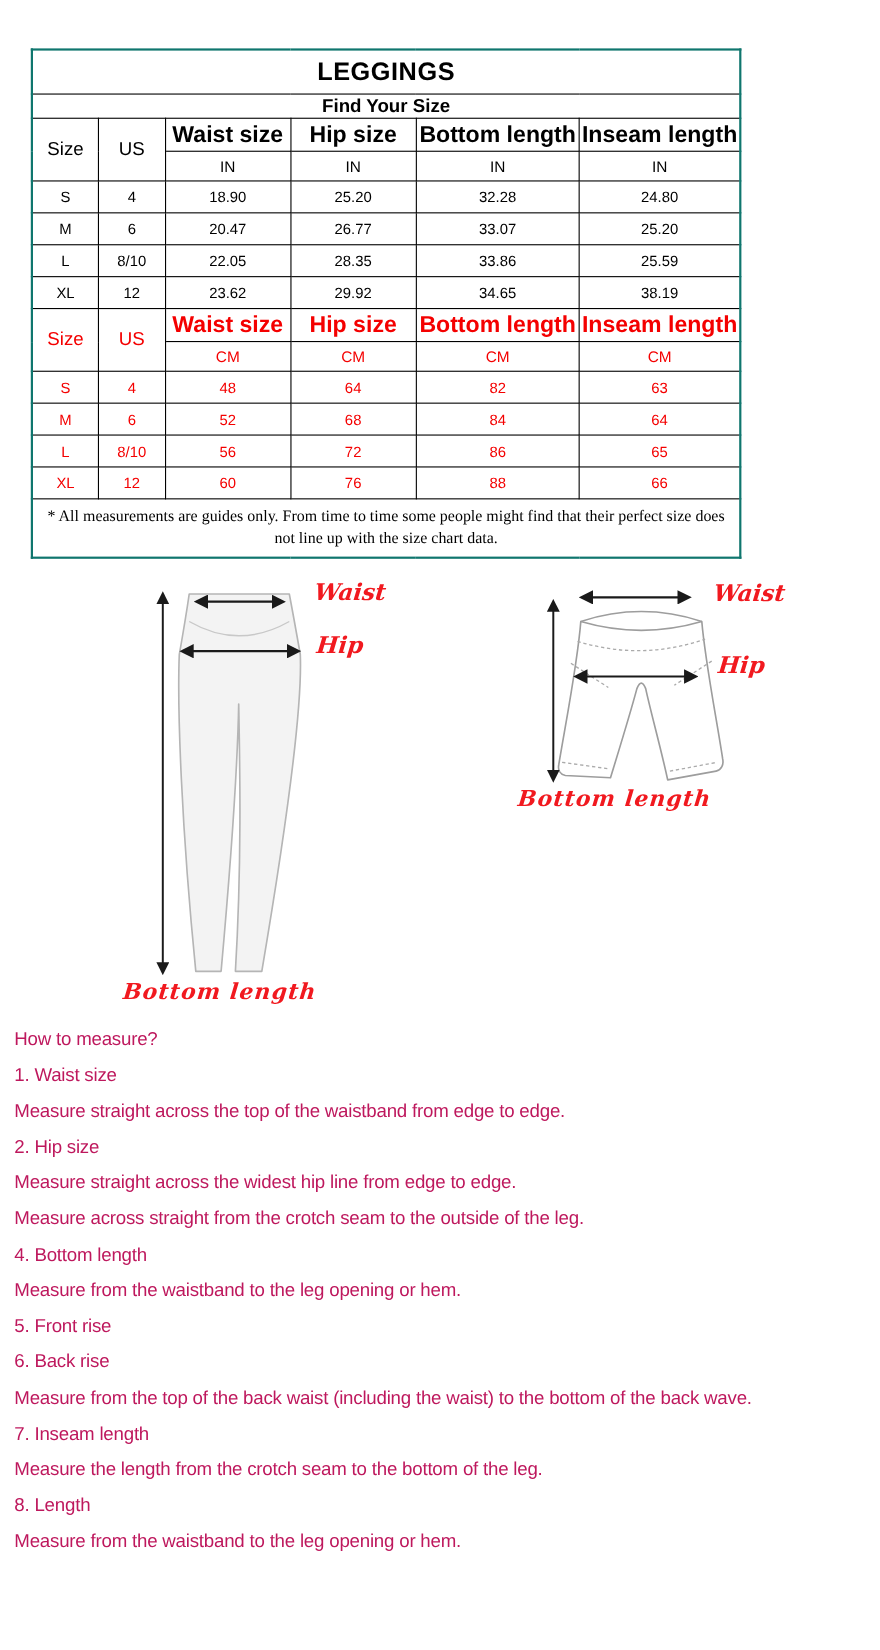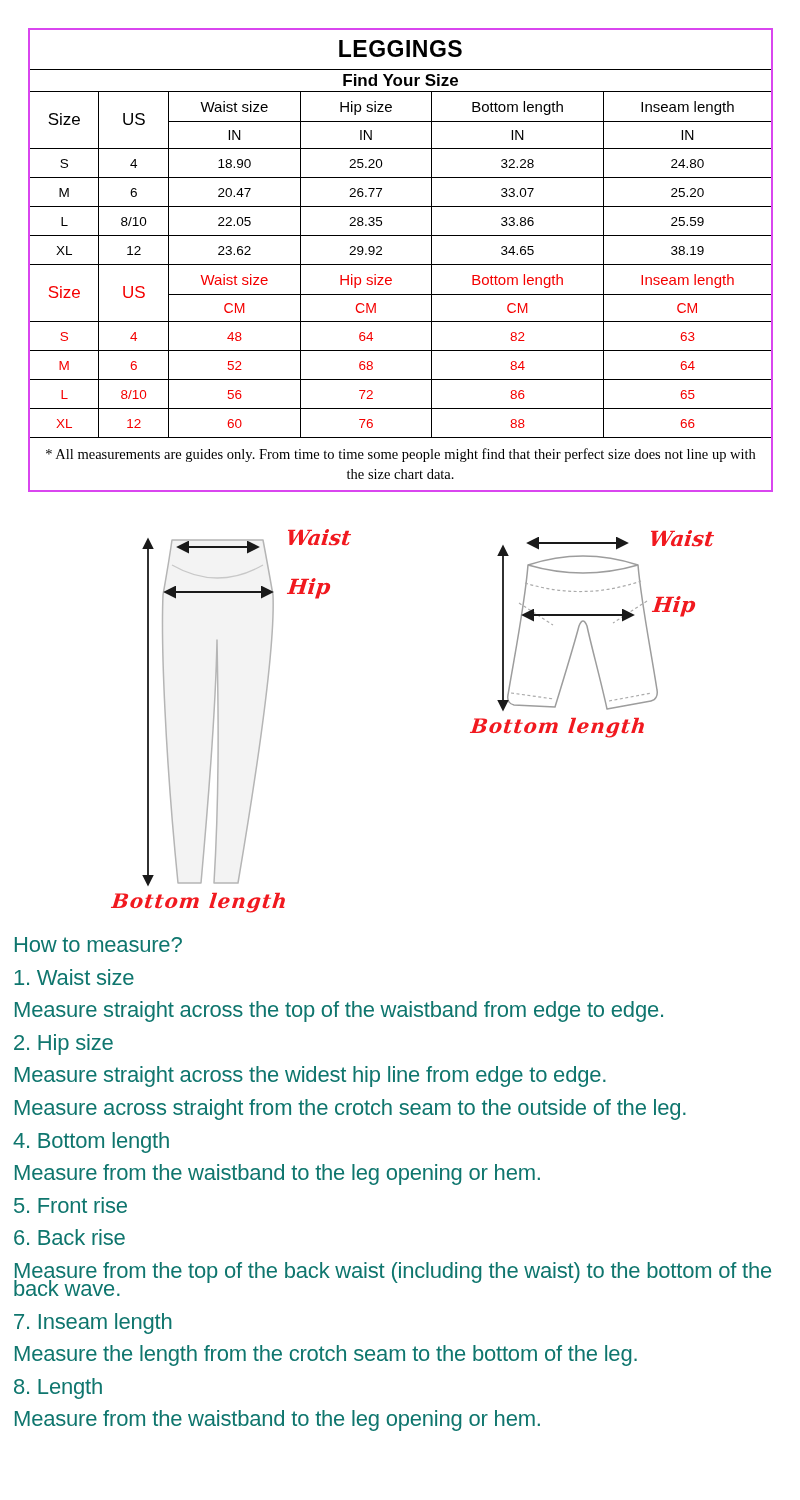--- a/index.html
+++ b/index.html
@@ -2,28 +2,28 @@
 <html><head>
 <meta charset="utf-8">
 <style>
   html,body{margin:0;padding:0;}
   body{
     width:800px;height:1500px;background:#ffffff;color:#000;
     font-family:"Liberation Sans",sans-serif;position:relative;overflow:hidden;
   }
   
   table.size-chart{
-    position:absolute;left:28px;top:28px;width:745px;
-    border-collapse:collapse;table-layout:fixed;border:2px solid #d946ef;
+    position:absolute;left:28px;top:44px;width:646px;
+    border-collapse:collapse;table-layout:fixed;border:2px solid #0f766e;
   }
   table.size-chart td{border:1px solid #000;text-align:center;vertical-align:middle;padding:0;}
   tr.r-title td{font-size:23px;font-weight:bold;height:39px;letter-spacing:.5px;}
   tr.r-sub td{font-size:17px;font-weight:bold;height:21px;}
   td.hd-span{font-size:17px;height:29px;}
-  td.hd{font-size:15px;font-weight:normal;height:29px;}
+  td.hd{font-size:21px;font-weight:bold;height:29px;}
   tr.r-unit td{font-size:14px;height:26px;}
   tr.r-data td{font-size:13.5px;height:28px;}
   tr.red td, td.red{color:#f40000;}
   tr.r-note td{
     text-align:center;font-size:14.5px;line-height:20px;padding:6px 8px;height:40px;font-family:Liberation Serif, serif;
   }
   
   .figure{position:absolute;}
   .fig1{left:110px;top:523px;width:300px;height:400px;}
   .fig2{left:455px;top:523px;width:335px;height:235px;}
@@ -34,21 +34,21 @@
   }
   .f1-waist{left:176px;top:2px;}
   .f1-hip{left:178px;top:51px;}
   .f1-bottom{left:2px;top:366px;font-size:20px;letter-spacing:1px;}
   .f2-waist{left:194px;top:3px;}
   .f2-hip{left:198px;top:69px;}
   .f2-bottom{left:16px;top:191px;font-size:20px;letter-spacing:1px;}
   
   .howto{position:absolute;left:13px;top:936px;width:782px;}
   .ht-line{
-    font-size:22px;line-height:18px;margin:0 0 14.6px 0;letter-spacing:-0.2px;color:#0f766e;
+    font-size:17px;line-height:18px;margin:0 0 14.6px 0;letter-spacing:-0.2px;color:#be185d;
   }
 </style>
 </head>
 <body>
 
 <table class="size-chart">
   <colgroup>
     <col style="width:9.4%">
       <col style="width:9.4%">
       <col style="width:17.7%">

